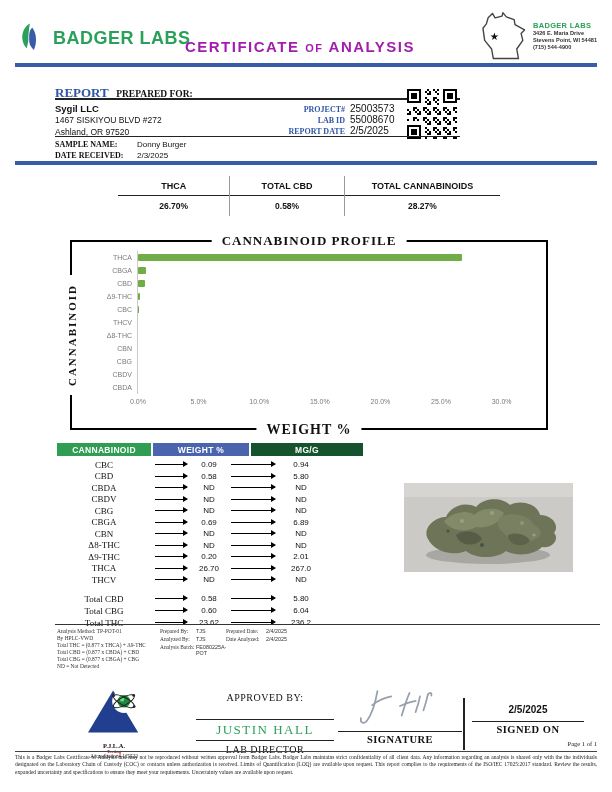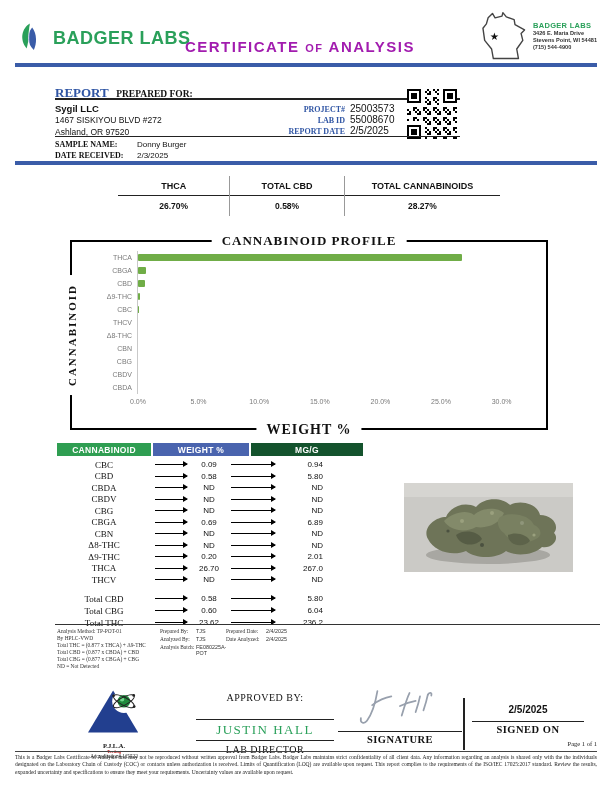--- a/index.html
+++ b/index.html
@@ -63,21 +63,21 @@
   .ptick{position:absolute;transform:translateX(-50%);font-size:7px;color:#7a7a7a;white-space:nowrap;}
 
   
   .rtable{left:57px;top:443px;width:306px;}
   .rt-head{display:flex;gap:2px;height:13px;margin-bottom:3px;}
   .rt-h{color:#fff;font-weight:700;font-size:8.5px;display:flex;align-items:center;justify-content:center;letter-spacing:.3px;}
   .rt-row{display:flex;align-items:center;height:11.5px;}
   .rt-row.total{height:12px;}
   .rt-name{width:94px;text-align:center;font-family:"Liberation Serif",serif;font-size:9px;}
   .rt-wval{width:36px;text-align:center;font-size:8px;}
-  .rt-mval{width:44px;text-align:right;font-size:8px;}
+  .rt-mval{width:44px;text-align:center;font-size:8px;}
   .rt-sp{width:40px;}
   .arrow{position:relative;height:1px;background:#000;margin:0 4px;}
   .a1{width:32px;}.a2{width:44px;}
   .arrow::after{content:"";position:absolute;right:-1px;top:-3px;width:0;height:0;
       border-left:5px solid #000;border-top:3px solid transparent;border-bottom:3px solid transparent;}
   .rt-gap{height:7px;}
 
   
   .notes-rule{left:55px;top:624px;width:545px;height:1px;background:#333;}
   .notes-left{left:57px;top:628px;width:100px;font-family:"Liberation Serif",serif;

